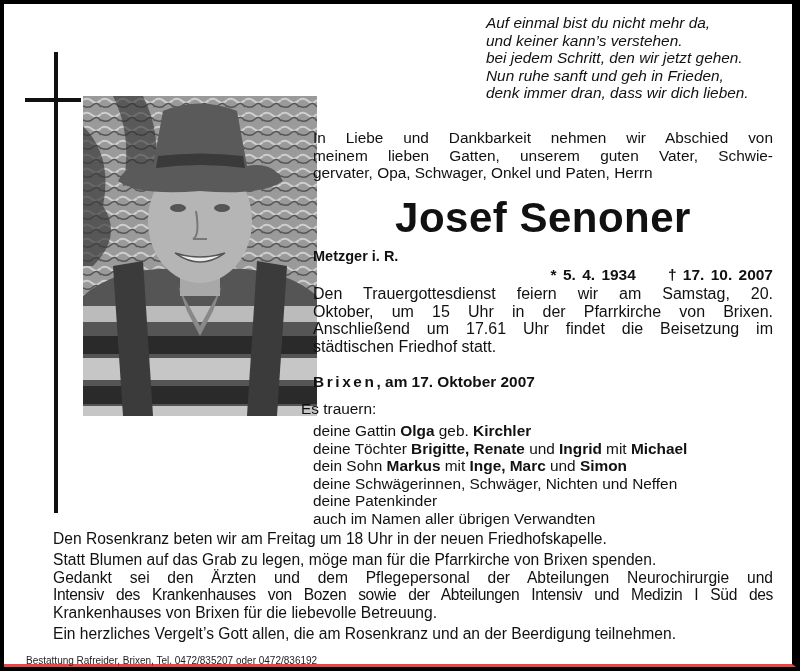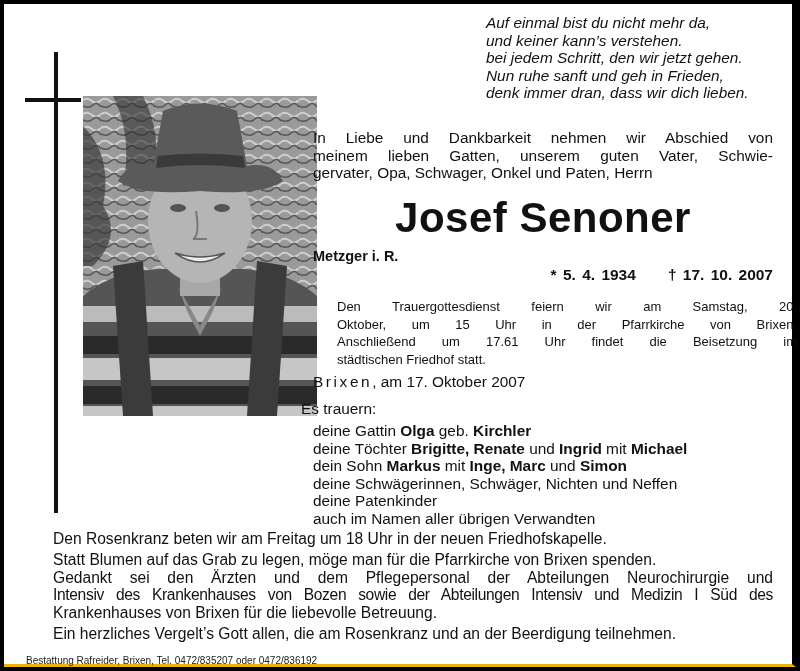--- a/index.html
+++ b/index.html
@@ -1,31 +1,31 @@
 <!DOCTYPE html>
 <html><head>
 <meta charset="utf-8">
 <style>
   html, body { margin:0; padding:0; background:#000; }
   body { width:800px; height:671px; position:relative; overflow:hidden; font-family:"Liberation Sans", sans-serif; color:#111; }
-  .frame { position:absolute; left:4px; top:4px; width:788px; height:660px; background:#fff; border-right:4px solid #000; border-bottom:3px solid #eab308; box-sizing:content-box; }
+  .frame { position:absolute; left:4px; top:4px; width:788px; height:660px; background:#fff; border-right:4px solid #000; border-bottom:3px solid #ef4444; box-sizing:content-box; }
   .cross-v { position:absolute; left:50px; top:48px; width:4px; height:461px; background:#111; }
   .cross-h { position:absolute; left:21px; top:94px; width:56px; height:4px; background:#111; }
   .photo { position:absolute; left:79px; top:92px; width:234px; height:320px; overflow:hidden; background:#888; }
   .poem { position:absolute; left:482px; top:10px; font-style:italic; font-size:15.4px; line-height:17.6px; color:#111; }
   .poem div { white-space:nowrap; }
   .intro { position:absolute; left:309px; top:125px; width:460px; font-size:15.4px; line-height:17.5px; text-align:justify; }
   .intro div { white-space:nowrap; }
   .name { position:absolute; left:309px; top:188px; width:460px; text-align:center; font-weight:bold; font-size:42px; letter-spacing:0.5px; line-height:52px; }
   .profession { position:absolute; left:309px; top:244px; width:460px; text-align:left; font-weight:bold; font-size:14.5px; }
   .dates { position:absolute; left:309px; top:262px; width:460px; text-align:right; font-weight:bold; font-size:15.5px; word-spacing:2px; }
   .dates span.gap { display:inline-block; width:32px; }
-  .service { position:absolute; left:309px; top:294px; width:460px; font-size:13px; line-height:17.5px;margin-left:24px; }
+  .service { position:absolute; left:309px; top:281px; width:460px; font-size:16px; line-height:17.5px; }
   .service .jl { text-align:justify; text-align-last:justify; }
-  .place { position:absolute; left:309px; top:369px; font-size:15.4px; }
+  .place { position:absolute; left:309px; top:369px; font-size:15.4px;font-weight:bold; }
   .place .city { letter-spacing:2.6px; }
   .mourn-label { position:absolute; left:297px; top:396px; font-size:15.4px; }
   .mourners { position:absolute; left:309px; top:418px; font-size:15.4px; line-height:17.6px; }
   .mourners div { white-space:nowrap; }
   .footer-text { position:absolute; left:49px; top:526px; width:720px; font-size:15.6px; line-height:17.4px; }
   .footer-text .p { margin-bottom:4px; white-space:nowrap; }
   .footer-text .jl { text-align:justify; text-align-last:justify; white-space:normal; }
   .funeral-home { position:absolute; left:11px; top:651px; font-size:10px; color:#222;padding-left:11px; }
   b { font-weight:bold; }
 </style>

